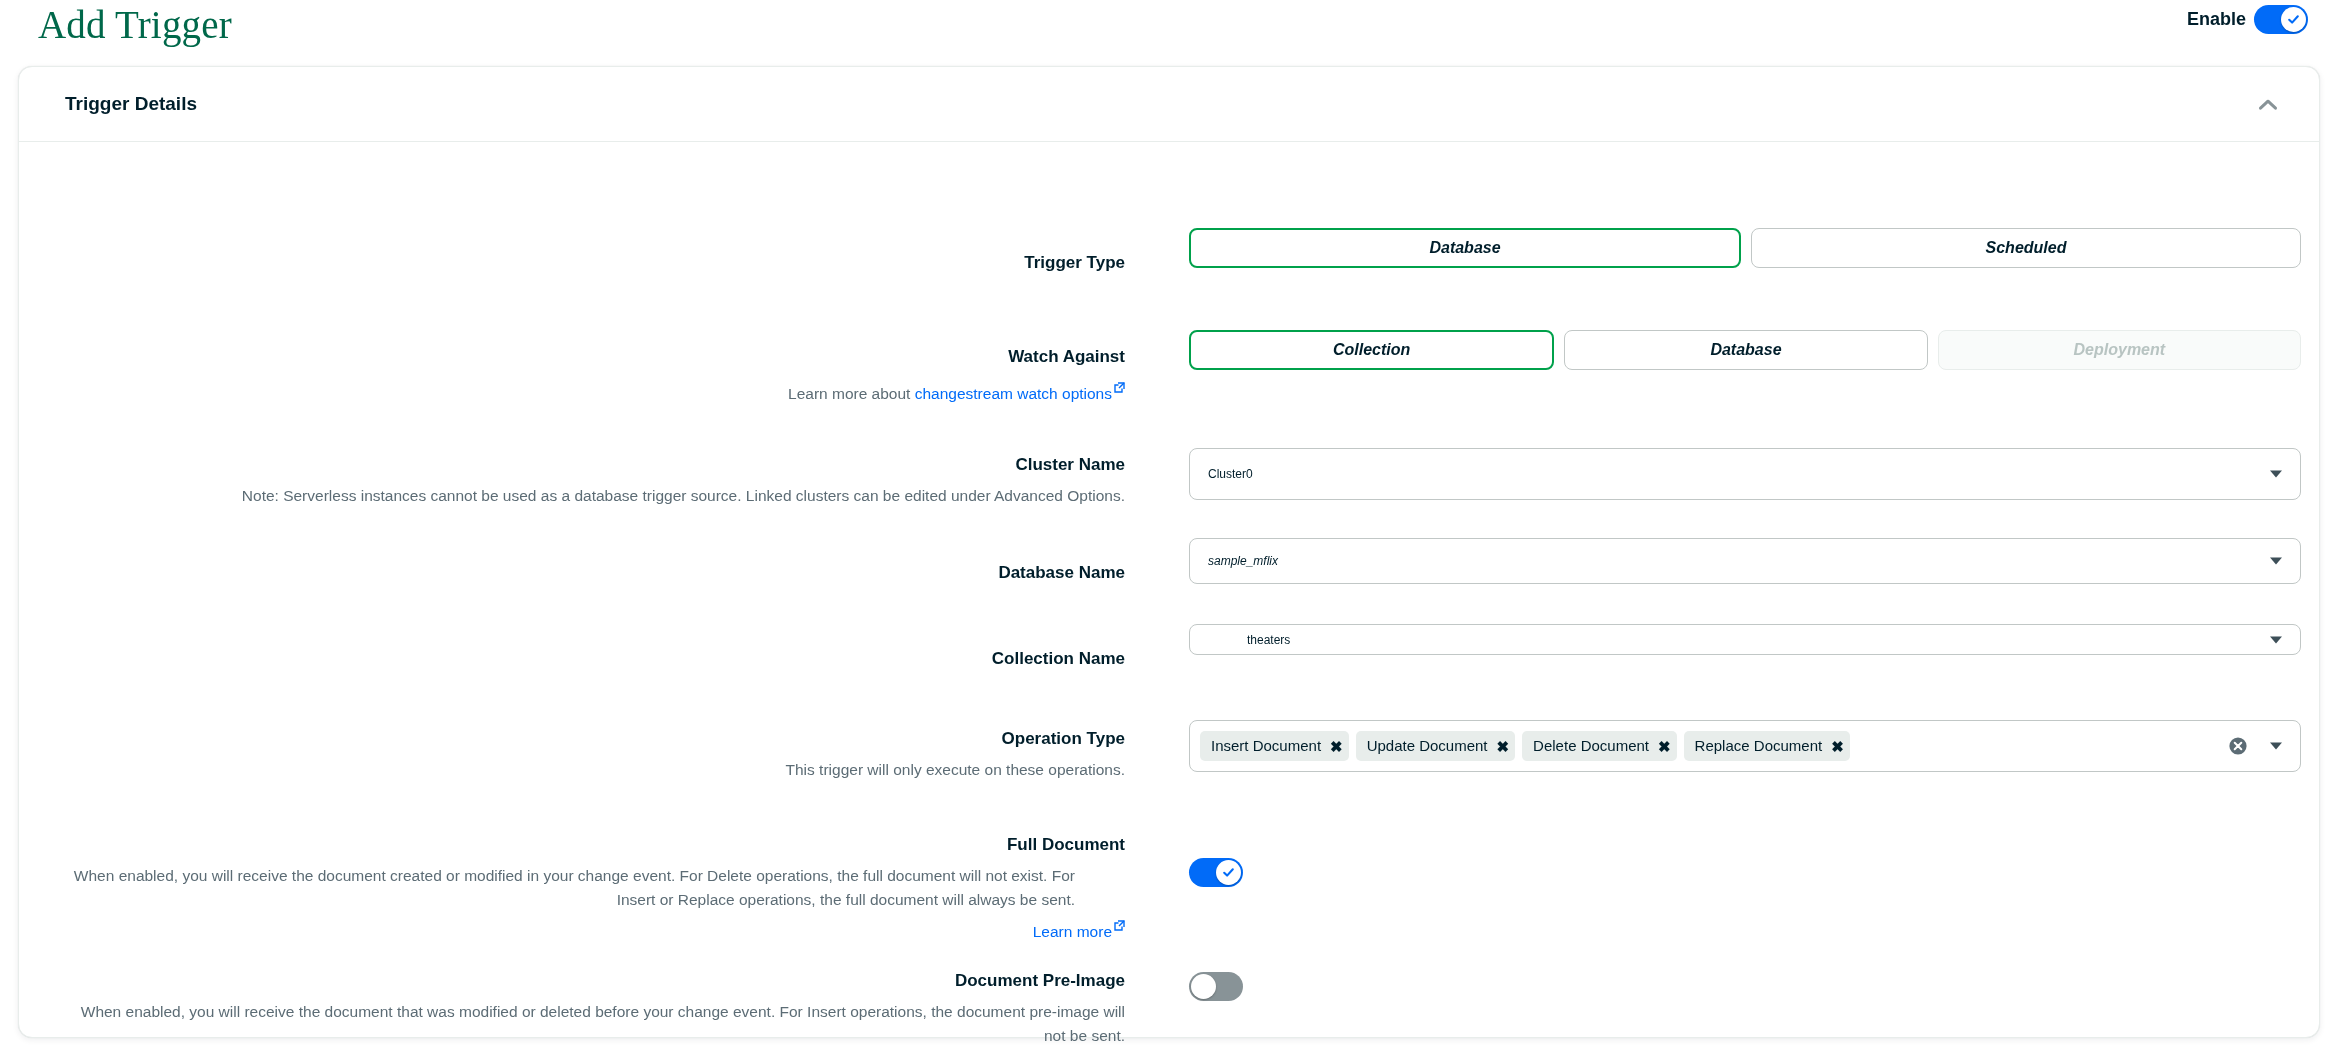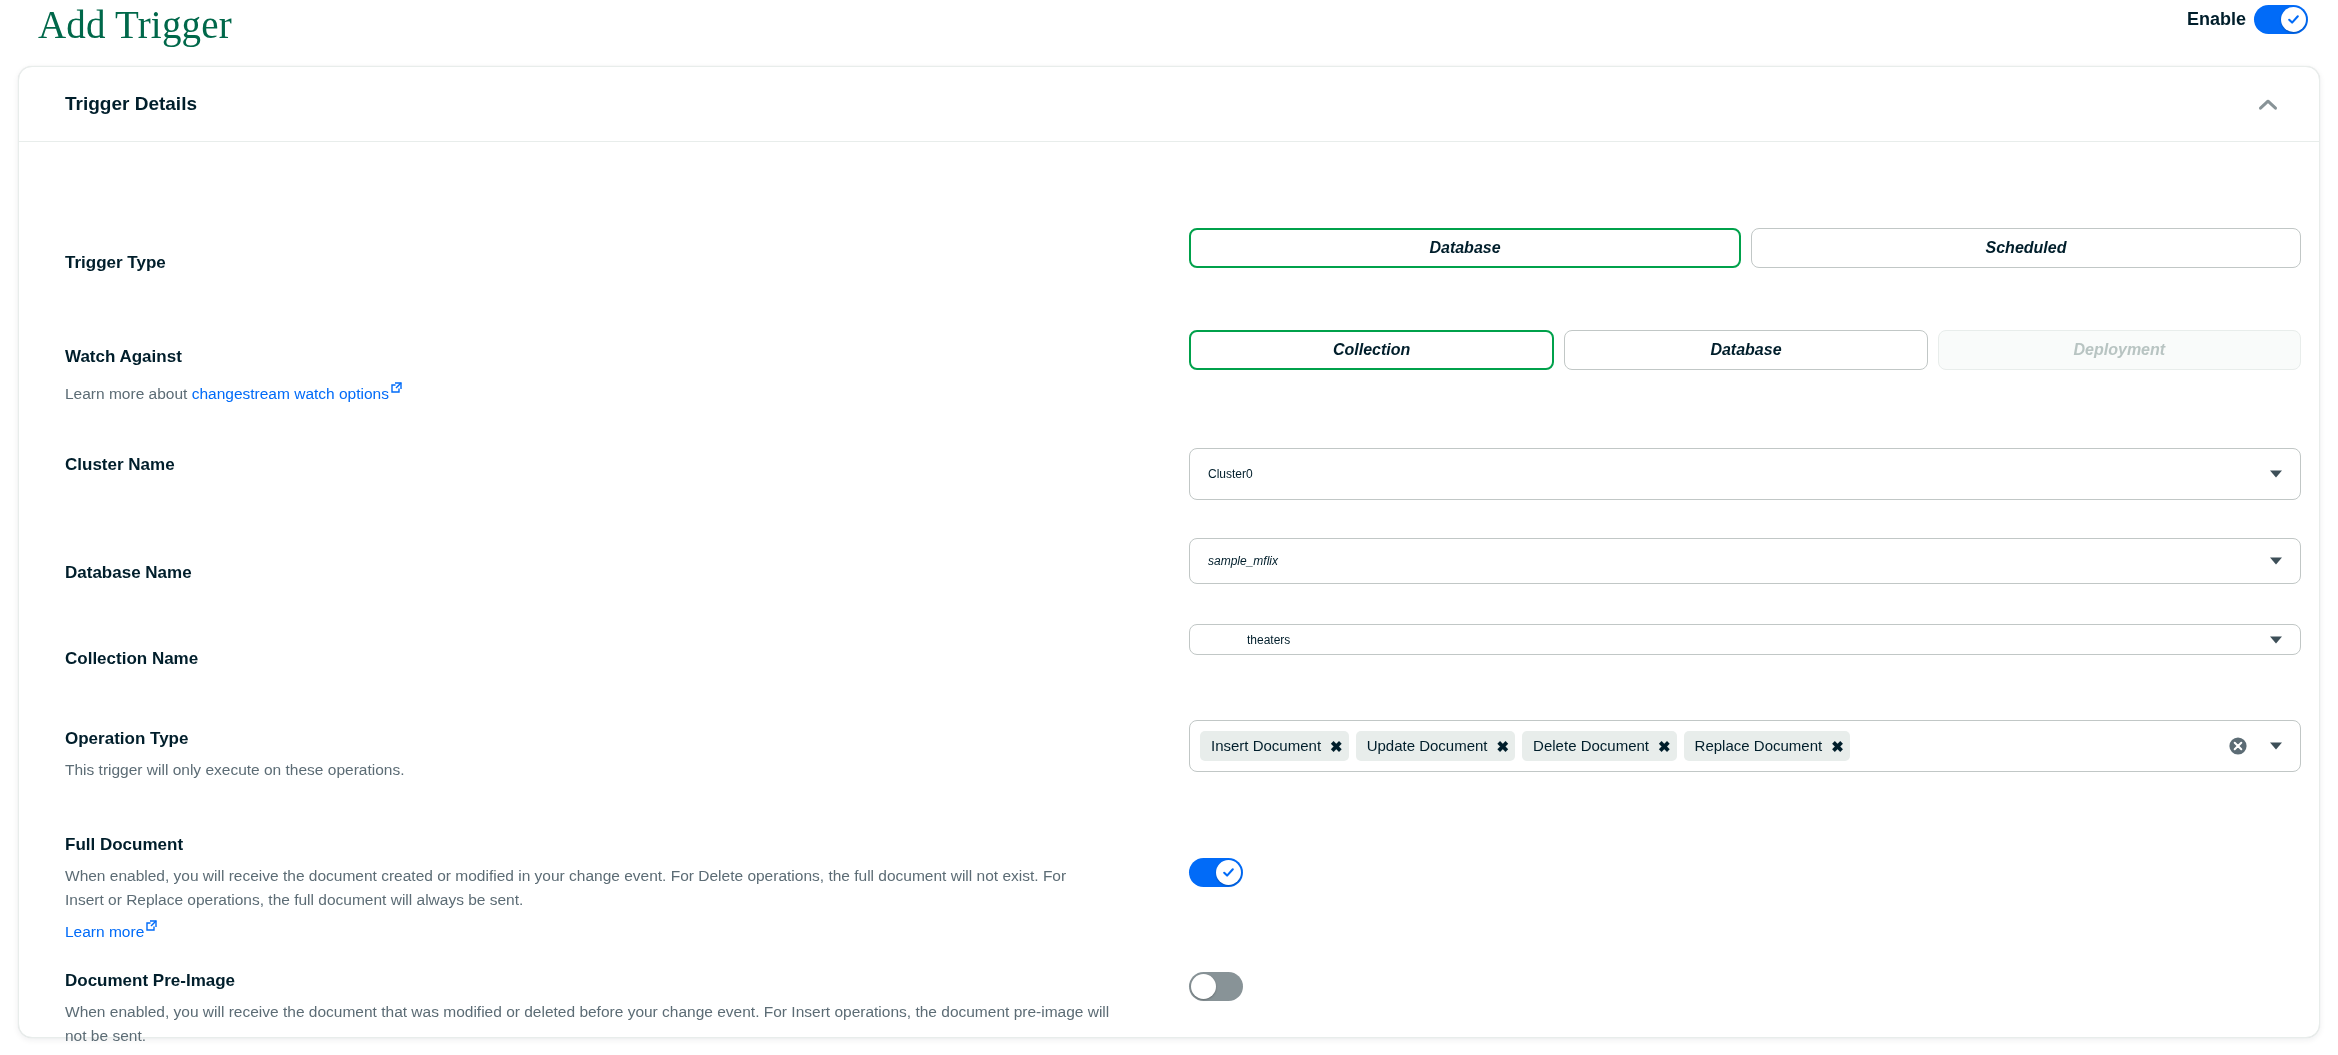--- a/index.html
+++ b/index.html
@@ -123,20 +123,21 @@
   .card-body { position: relative; }
   .row {
     position: absolute;
     left: 0;
     width: 100%;
   }
   .row-label {
     position: absolute;
     left: 46px;
     width: 1060px;
+    text-align: right;
   }
   .label-title {
     font-size: 17px;
     font-weight: 700;
     color: #001E2B;
     line-height: 22px;
   }
   .label-desc {
     font-size: 15.5px;
     color: #5C6C75;
@@ -329,20 +330,21 @@
           <div class="seg disabled">
             <span>Deployment</span>
           </div>
         </div>
       </div>
     </div>
 
     <div class="row" style="top:312px;">
       <div class="row-label">
         <div class="label-title">Cluster Name</div>
+        <div class="label-desc">Note: Serverless instances cannot be used as a database trigger source. Linked clusters can be edited under Advanced Options.</div>
       </div>
       <div class="row-control" style="top:-6px;">
         <div class="select">
           <span class="value">Cluster0</span>
           <span class="caret"></span>
         </div>
       </div>
     </div>
 
     <div class="row" style="top:420px;">

